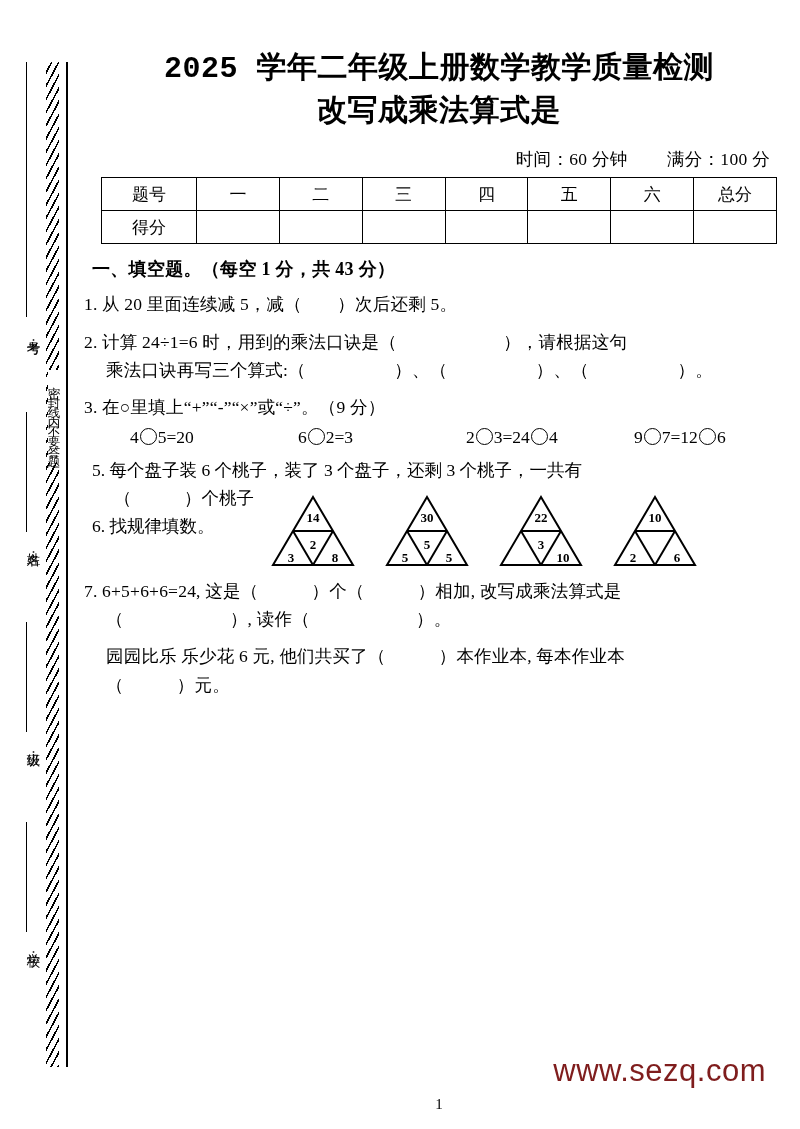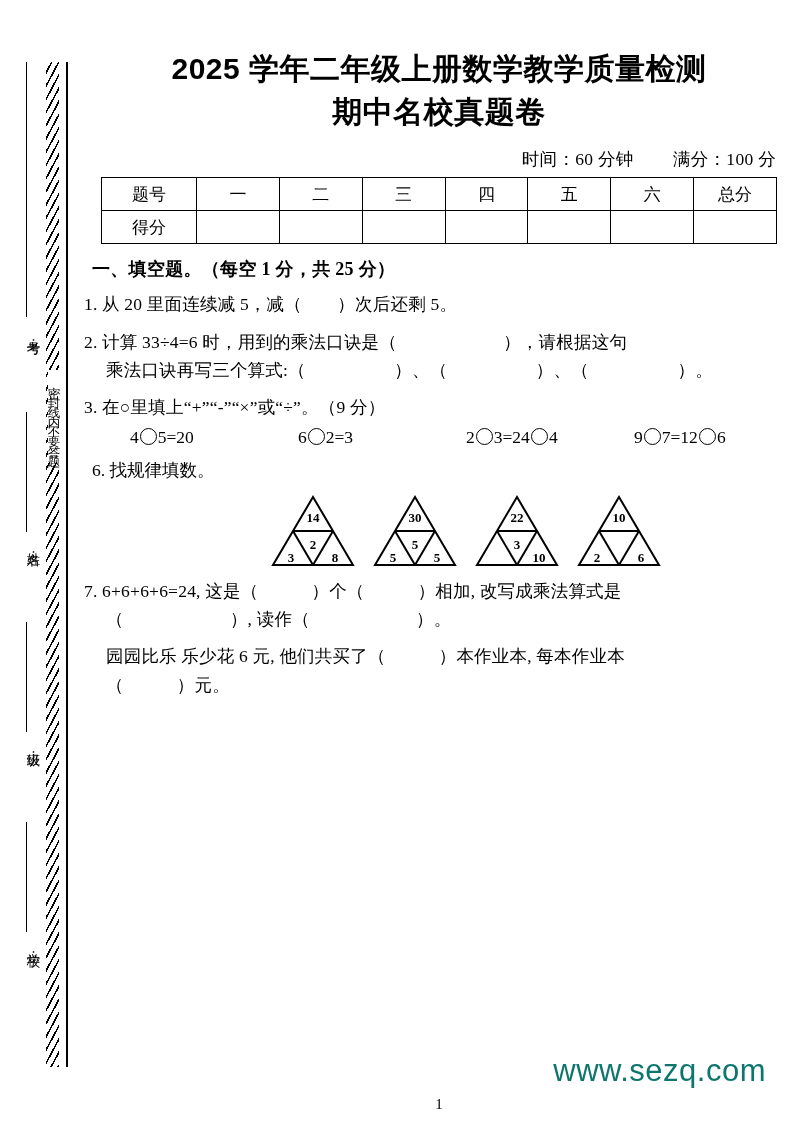--- a/index.html
+++ b/index.html
@@ -81,31 +81,31 @@
   
   #sheet {
     position: absolute;
     left: 78px; top: 0;
     width: 722px; height: 1129px;
     padding: 0;
   }
 
   .title-block { padding-top: 48px; text-align: center; }
   .title-line {
-    font-family: Liberation Sans, sans-serif;
+    font-family: Liberation Mono, monospace;
     font-weight: bold;
     font-size: 30px;
     line-height: 1.42;
     letter-spacing: 0.5px;
     white-space: nowrap;
   }
 
   .meta-line {
     margin-top: 14px;
-    padding-right: 24px;
+    padding-right: 30px;
     text-align: right;
     font-size: 17.5px;
     letter-spacing: 0.3px;
   }
   .meta-line .gap { display: inline-block; width: 30px; }
 
   table.score-table {
     margin: 6px auto 0 auto;
     width: 676px;
     border-collapse: collapse;
@@ -155,21 +155,21 @@
 
   
   .q56-wrap { position: relative; margin-top: 8px; height: 112px; }
   .q56-text { margin-left: 14px; font-size: 17.5px; line-height: 1.62; }
   .q56-text .cont { display: block; padding-left: 22px; }
   .tri-strip {
     position: absolute;
     left: 192px; top: 38px;
     width: 520px; height: 74px;
     display: flex;
-    gap: 16px;
+    gap: 28px;
   }
   .tri { position: relative; width: 86px; height: 74px; }
   .tri svg { position: absolute; left: 0; top: 0; }
   .tri .n {
     position: absolute;
     font-family: "Liberation Serif", "DejaVu Serif", serif;
     font-size: 13px;
     font-weight: bold;
     text-align: center;
     width: 26px;
@@ -185,21 +185,21 @@
     bottom: 16px;
     text-align: center;
     font-size: 15px;
   }
   .watermark {
     position: absolute;
     right: 34px;
     bottom: 40px;
     font-family: "Liberation Sans", "DejaVu Sans", sans-serif;
     font-size: 31px;
-    color: #0f766e;
+    color: #7f1d1d;
     letter-spacing: 0.5px;
     user-select: none;
   }
 </style>
 </head>
 <body>
 
 <div id="seal-strip">
   <div class="hatch-band"></div>
   <div class="seal-rule r1"></div>
@@ -215,21 +215,21 @@
     <div class="seal-item" style="top:880px;">学校：</div>
   </div>
 
   <div class="seal-vertical-note" style="top:370px;">密封线内不要答题</div>
 </div>
 
 <div id="sheet">
 
   <div class="title-block">
     <div class="title-line">2025 学年二年级上册数学教学质量检测</div>
-    <div class="title-line">期中名校真题卷</div>
+    <div class="title-line">改写成乘法算式是</div>
   </div>
 
   <div class="meta-line">
     <span>时间：60 分钟</span>
     <span class="gap"></span>
     <span>满分：100 分</span>
   </div>
 
   <table class="score-table">
     <tbody>
@@ -249,41 +249,45 @@
       <td></td>
       <td></td>
       <td></td>
       <td></td>
       <td></td>
       <td></td>
     </tr>
   </tbody>
     </table>
 
-  <div class="section-head">一、填空题。（每空 1 分，共 25 分）</div>
+  <div class="section-head">一、填空题。（每空 1 分，共 43 分）</div>
 
   <div class="q">1. 从 20 里面连续减 5，减（　　）次后还剩 5。</div>
 
   <div class="q">
-    <span>2. 计算 33÷4=6 时，用到的乘法口诀是（　　　　　　），请根据这句</span>
+    <span>2. 计算 24÷1=6 时，用到的乘法口诀是（　　　　　　），请根据这句</span>
     <span class="cont">乘法口诀再写三个算式:（　　　　　）、（　　　　　）、（　　　　　）。</span>
   </div>
 
   <div class="q">
     <span>3. 在○里填上“+”“-”“×”或“÷”。（9 分）</span>
   </div>
   <div class="eq-row">
     <span class="eq">4<span class="circ"></span>5=20</span>
     <span class="eq">6<span class="circ"></span>2=3</span>
     <span class="eq">2<span class="circ"></span>3=24<span class="circ"></span>4</span>
     <span class="eq">9<span class="circ"></span>7=12<span class="circ"></span>6</span>
   </div>
 
 
   <div class="q56-wrap">
+    <div class="q56-text">
+      <span>5. 每个盘子装 6 个桃子，装了 3 个盘子，还剩 3 个桃子，一共有</span>
+      <span class="cont">（　　　）个桃子</span>
+    </div>
     <div class="q56-text">
       <span>6. 找规律填数。</span>
     </div>
 
     <div class="tri-strip">
       <div class="tri">
         <svg width="86" height="74" viewBox="0 0 86 74">
           <polygon points="43,3 83,71 3,71" fill="none" stroke="#000" stroke-width="2"></polygon>
           <line x1="23" y1="37" x2="63" y2="37" stroke="#000" stroke-width="2"></line>
           <line x1="23" y1="37" x2="43" y2="71" stroke="#000" stroke-width="2"></line>
@@ -330,21 +334,21 @@
         </svg>
         <span class="n top">10</span>
         <span class="n mid"></span>
         <span class="n bl">2</span>
         <span class="n br">6</span>
       </div>
     </div>
   </div>
 
   <div class="q">
-    <span>7. 6+6+6+6=24, 这是（　　　）个（　　　）相加, 改写成乘法算式是</span>
+    <span>7. 6+5+6+6=24, 这是（　　　）个（　　　）相加, 改写成乘法算式是</span>
     <span class="cont">（　　　　　　）, 读作（　　　　　　）。</span>
   </div>
 
   <div class="q">
     <span class="cont">园园比乐 乐少花 6 元, 他们共买了（　　　）本作业本, 每本作业本</span>
     <span class="cont">（　　　）元。</span>
   </div>
 
 
   <div class="watermark">www.sezq.com</div>

